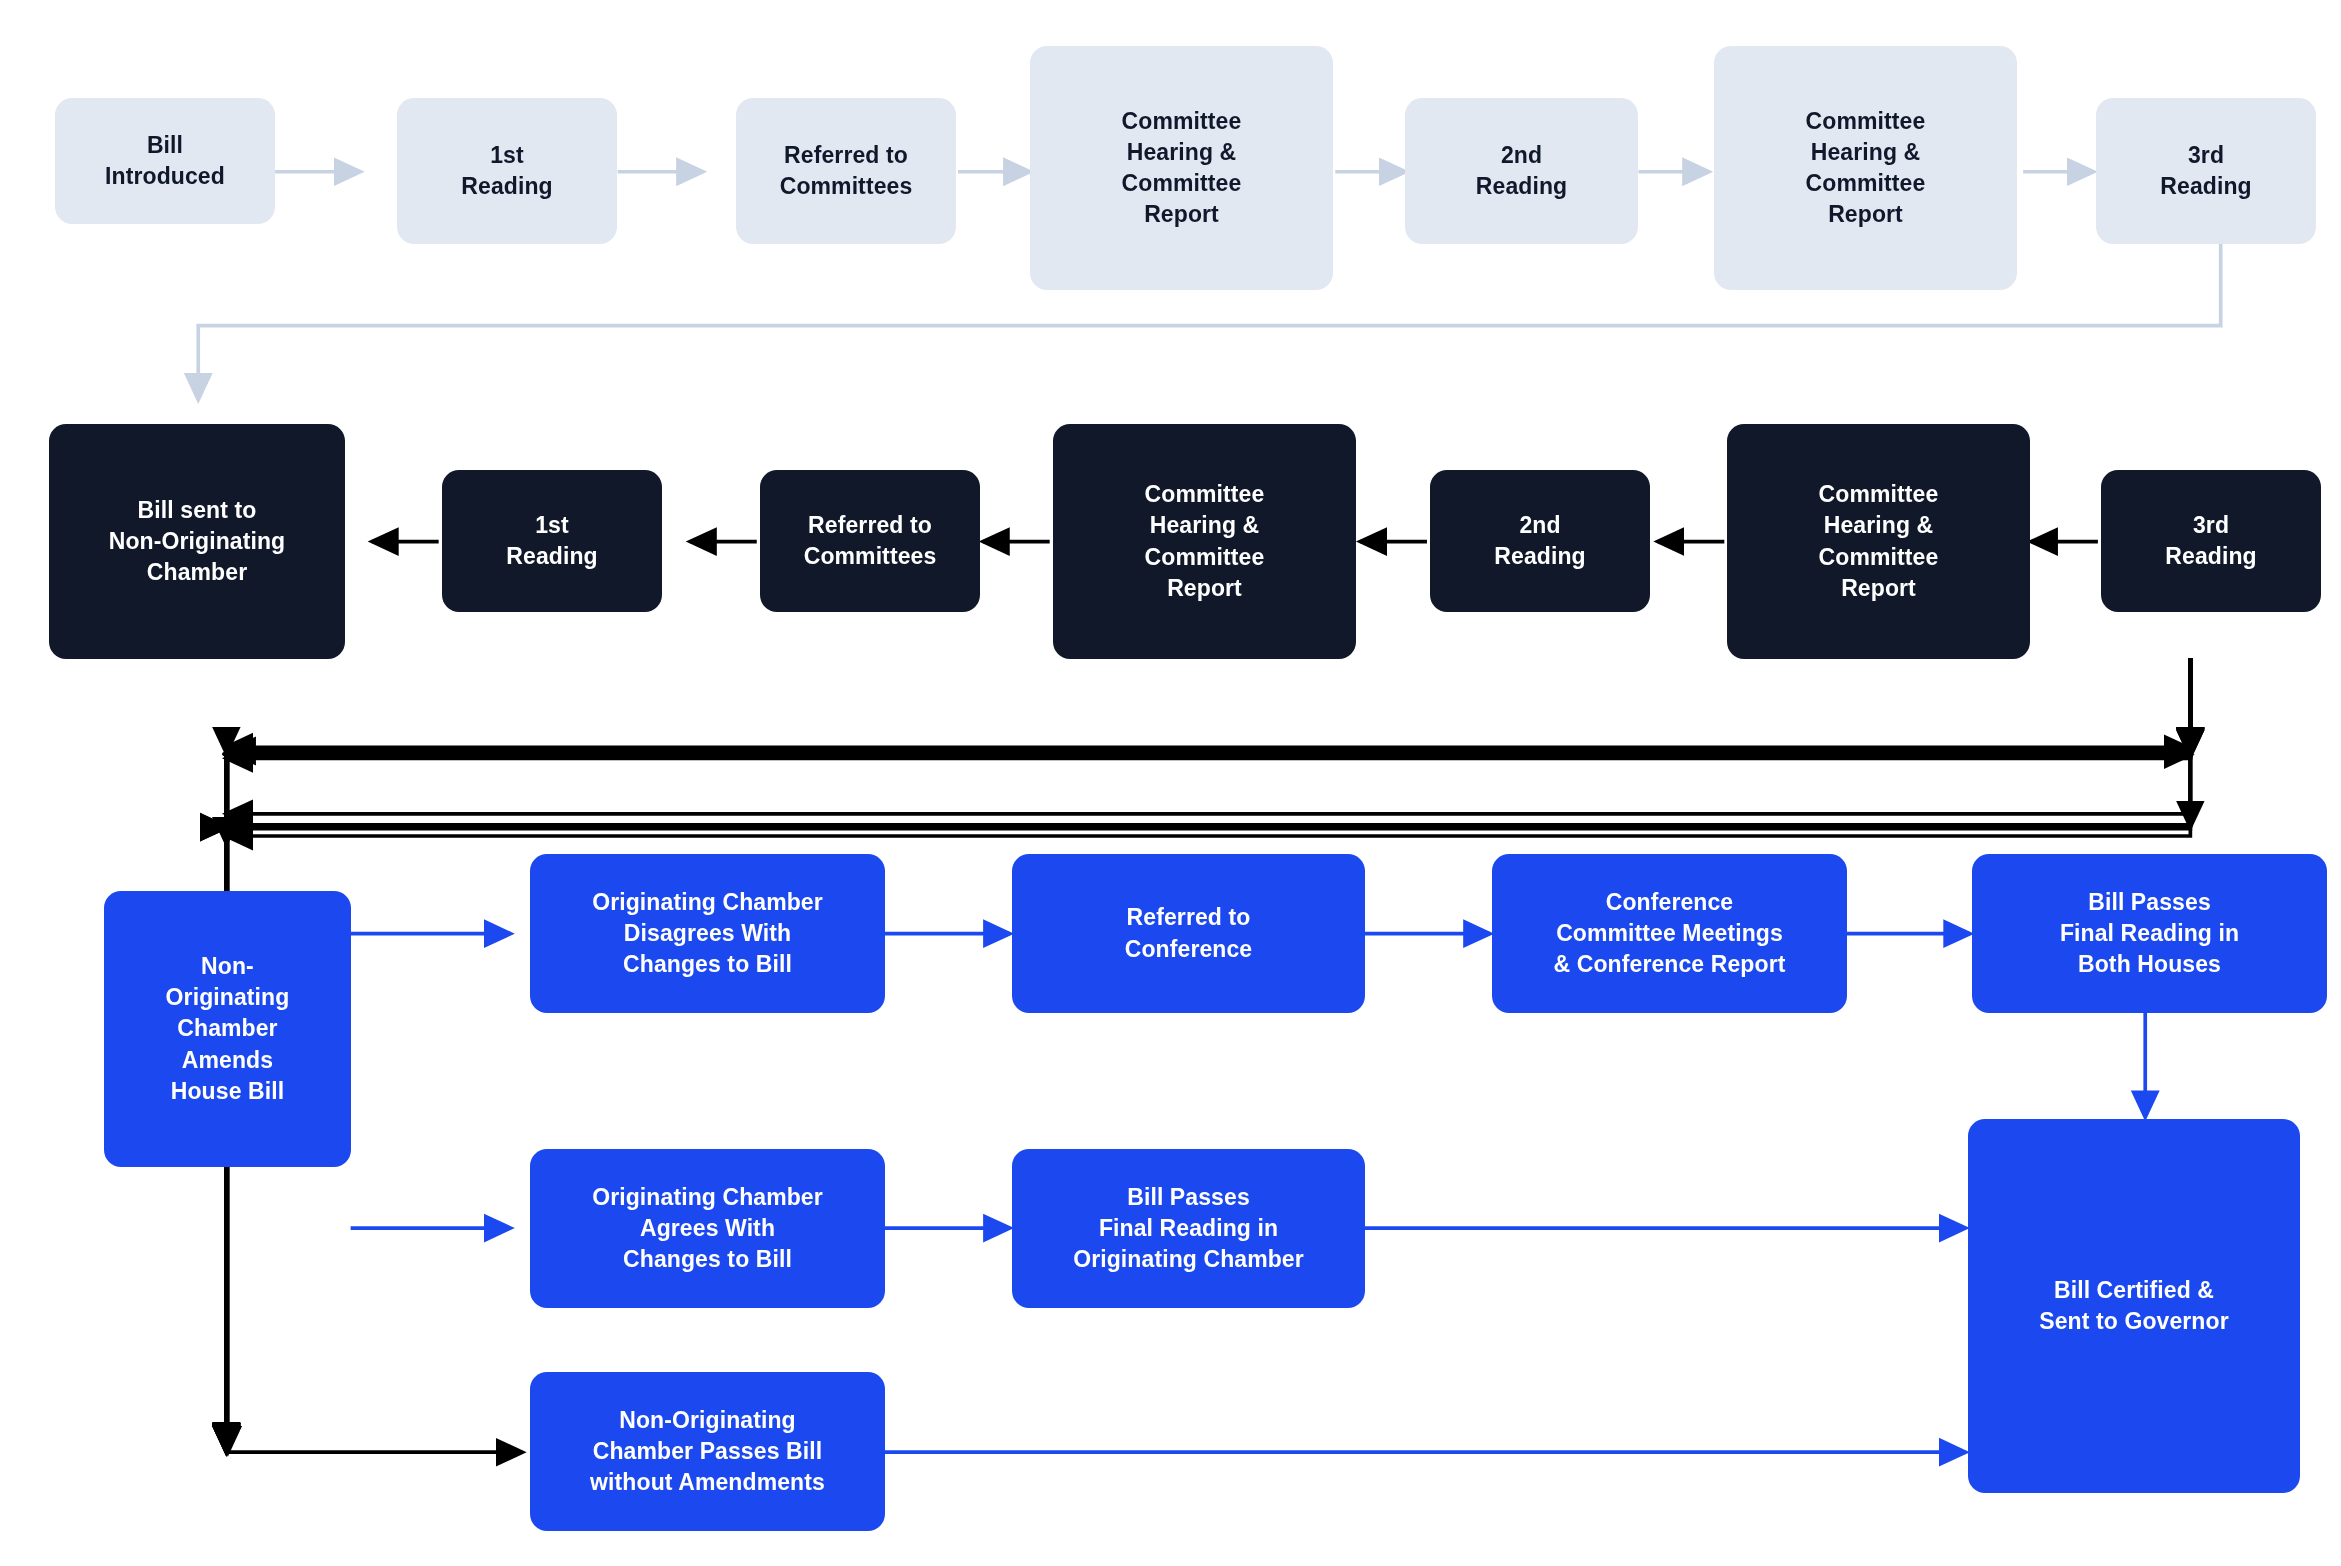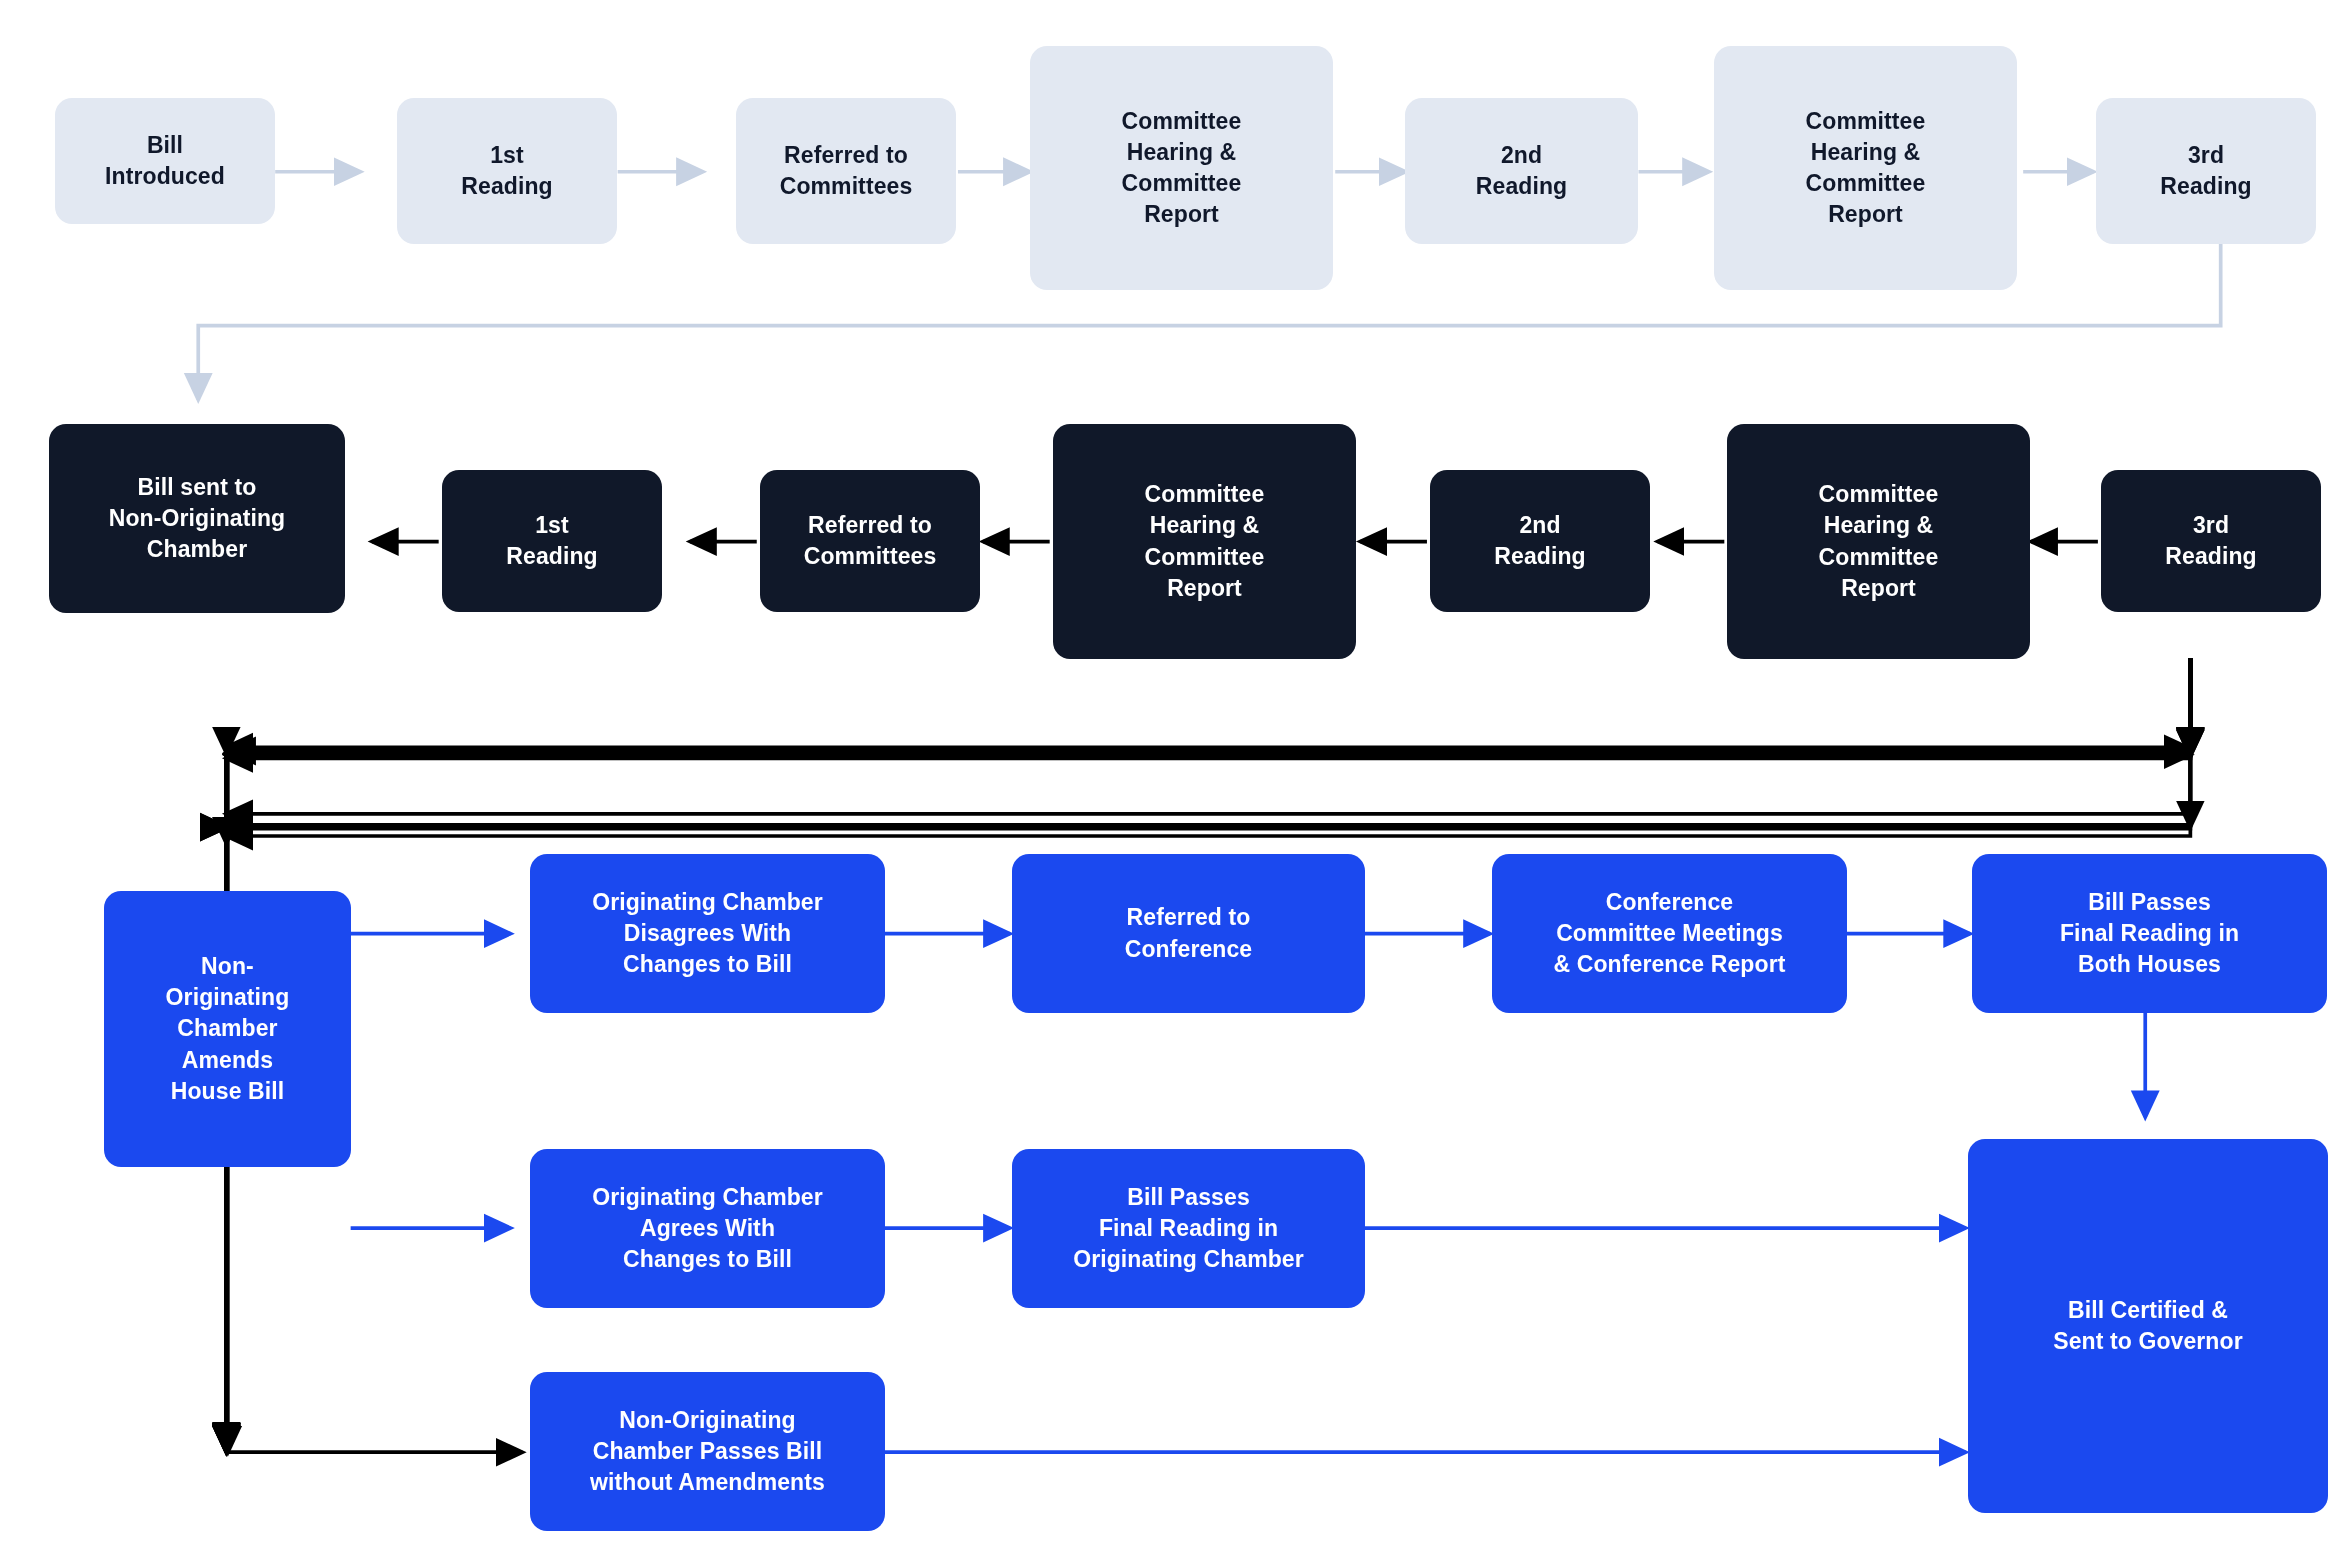--- a/index.html
+++ b/index.html
@@ -262,21 +262,21 @@
 Report</div>
   <div class="node row1" style="left:1405px; top:98px; width:233px; height:146px;">2nd
 Reading</div>
   <div class="node row1" style="left:1714px; top:46px; width:303px; height:244px;">Committee
 Hearing &amp;
 Committee
 Report</div>
   <div class="node row1" style="left:2096px; top:98px; width:220px; height:146px;">3rd
 Reading</div>
 
-  <div class="node row2" style="left:49px; top:424px; width:296px; height:189px;">Bill sent to
+  <div class="node row2" style="left:49px; top:424px; width:296px; height:235px;">Bill sent to
 Non-Originating
 Chamber</div>
   <div class="node row2" style="left:442px; top:470px; width:220px; height:142px;">1st
 Reading</div>
   <div class="node row2" style="left:760px; top:470px; width:220px; height:142px;">Referred to
 Committees</div>
   <div class="node row2" style="left:1053px; top:424px; width:303px; height:235px;">Committee
 Hearing &amp;
 Committee
 Report</div>
@@ -307,17 +307,17 @@
 Both Houses</div>
   <div class="node row3" style="left:530px; top:1149px; width:355px; height:159px;">Originating Chamber
 Agrees With
 Changes to Bill</div>
   <div class="node row3" style="left:1012px; top:1149px; width:353px; height:159px;">Bill Passes
 Final Reading in
 Originating Chamber</div>
   <div class="node row3" style="left:530px; top:1372px; width:355px; height:159px;">Non-Originating
 Chamber Passes Bill
 without Amendments</div>
-  <div class="node row3" style="left:1968px; top:1119px; width:360px; height:374px;margin-top:20px;">Bill Certified &amp;
+  <div class="node row3" style="left:1968px; top:1119px; width:332px; height:374px;">Bill Certified &amp;
 Sent to Governor</div>
 
 </div>
 
 
 </body></html>

